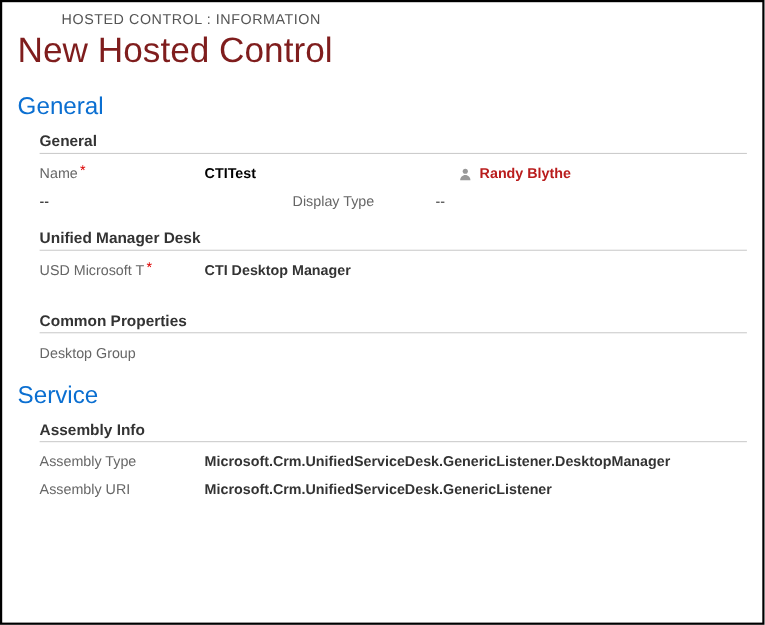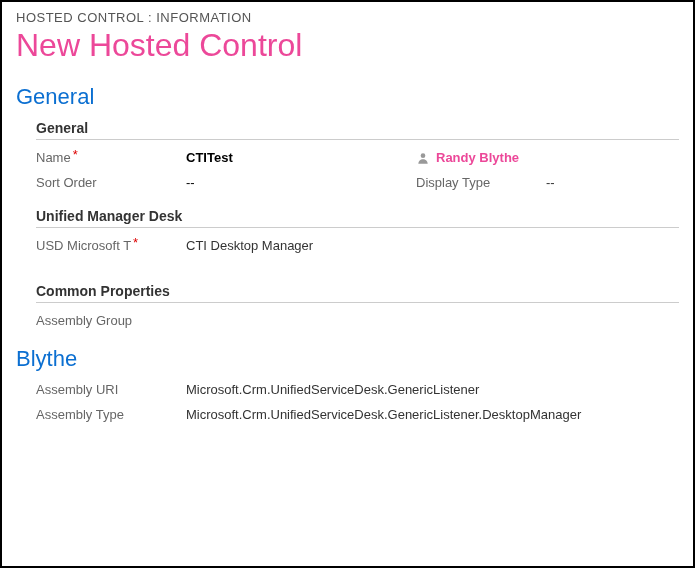--- a/index.html
+++ b/index.html
@@ -11,25 +11,26 @@
       height: 568px;
       border: 2px solid #000;
       padding: 8px 14px;
       overflow: hidden;
     }
     .breadcrumb {
       font-size: 13px;
       color: #555;
       letter-spacing: 0.5px;
       margin-bottom: 2px;
+      margin-left: 40px;
     }
     .page-title {
       font-size: 32px;
       font-weight: 300;
-      color: #ec4899;
+      color: #7f1d1d;
       margin-bottom: 20px;
     }
     .section-header {
       font-size: 22px;
       font-weight: 400;
       color: #0b6fd1;
       margin-bottom: 10px;
       margin-top: 8px;
     }
     .subsection {
@@ -74,29 +75,29 @@
       gap: 6px;
     }
     .req {
       color: #d00;
       font-size: 13px;
       position: relative;
       top: -3px;
       margin-left: 2px;
     }
     .link {
-      color: #ec4899;
+      color: #b91c1c;
       font-weight: 600;
       cursor: pointer;
     }
     .person-icon svg { display: block; }
     .wide-value {
       flex: 1;
       color: #333;
-      font-weight: 400;
+      font-weight: 700;
     }
   </style>
 </head>
 <body>
 
 <div class="breadcrumb">HOSTED CONTROL : INFORMATION</div>
 <h1 class="page-title">New Hosted Control</h1>
 
 <h2 class="section-header">General</h2>
 
@@ -113,48 +114,48 @@
         <svg width="14" height="14" viewBox="0 0 24 24">
             <circle cx="12" cy="8" r="4" fill="#999"></circle>
             <path d="M4 22c0-4.4 3.6-8 8-8s8 3.6 8 8" fill="#999"></path>
           </svg>
       </span>
       <span class="link">Randy Blythe</span>
     </div>
   </div>
 
   <div class="field-row">
-    <div class="field-label">Sort Order</div>
     <div class="field-value" style="font-weight:400">--</div>
     <div class="field-label2">Display Type</div>
     <div class="field-value2" style="font-weight:400">--</div>
   </div>
 </div>
 
 <div class="subsection">
   <div class="subsection-title">Unified Manager Desk</div>
   <div class="field-row">
     <div class="field-label">
       <span>USD Microsoft T</span><span class="req">*</span>
     </div>
     <div class="wide-value">CTI Desktop Manager</div>
   </div>
 </div>
 
 <div class="subsection" style="margin-top:30px">
   <div class="subsection-title">Common Properties</div>
   <div class="field-row">
-    <div class="field-label">Assembly Group</div>
+    <div class="field-label">Desktop Group</div>
   </div>
 </div>
 
-<h2 class="section-header">Blythe</h2>
+<h2 class="section-header">Service</h2>
 
 <div class="subsection">
+  <div class="subsection-title">Assembly Info</div>
+  <div class="field-row">
+    <div class="field-label">Assembly Type</div>
+    <div class="wide-value">Microsoft.Crm.UnifiedServiceDesk.GenericListener.DesktopManager</div>
+  </div>
   <div class="field-row">
     <div class="field-label">Assembly URI</div>
     <div class="wide-value">Microsoft.Crm.UnifiedServiceDesk.GenericListener</div>
   </div>
-  <div class="field-row">
-    <div class="field-label">Assembly Type</div>
-    <div class="wide-value">Microsoft.Crm.UnifiedServiceDesk.GenericListener.DesktopManager</div>
-  </div>
 </div>
 
 </body></html>

